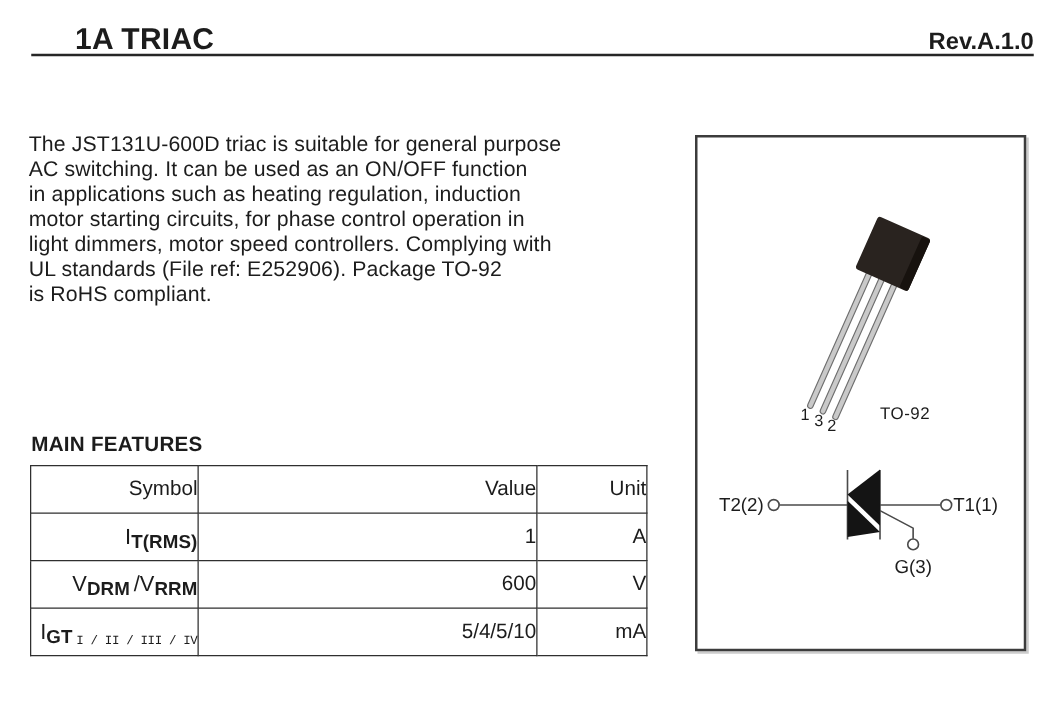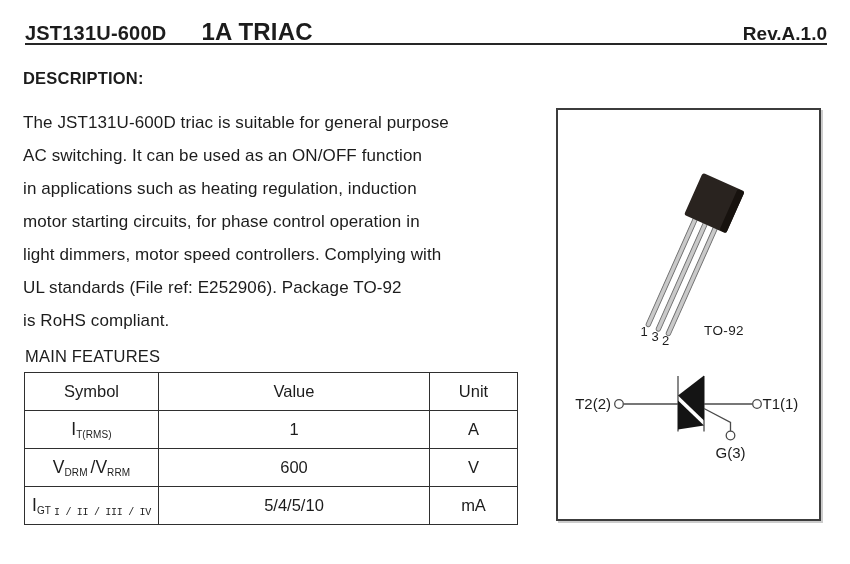--- a/index.html
+++ b/index.html
@@ -11,58 +11,56 @@
   
   .hdr-row { position:absolute; left:25px; top:18px; display:flex; align-items:baseline; }
   .part-no { font-size:20px; font-weight:bold; letter-spacing:0.2px; }
   .prod-title { font-size:24px; font-weight:bold; margin-left:35px; letter-spacing:0.2px; }
   .revision { position:absolute; right:23px; top:23px; font-size:19px; font-weight:bold; }
   .hdr-rule { position:absolute; left:25px; top:43px; width:802px; height:2px; background:#262626; }
   
   .desc-heading { position:absolute; left:23px; top:69px; font-size:16.5px; font-weight:bold; letter-spacing:0.2px; }
   .desc-body {
     position:absolute; left:23px; top:106px; width:512px;
-    font-size:17px; line-height:33px; white-space:pre-line; letter-spacing:0.1px;
+    font-size:17px; line-height:20px; white-space:pre-line; letter-spacing:0.1px;
   }
   
-  .feat-heading { position:absolute; left:25px; top:347px; font-size:16.5px; font-weight:normal; letter-spacing:0.2px; }
+  .feat-heading { position:absolute; left:25px; top:347px; font-size:16.5px; font-weight:bold; letter-spacing:0.2px; }
   table.features {
     position:absolute; left:24px; top:372px; border-collapse:collapse;
     font-size:16.5px; color:#1c1c1c;
   }
   table.features th, table.features td {
-    border:1.6px solid #2f2f2f; text-align:center; vertical-align:middle;
+    border:1.6px solid #2f2f2f; text-align:right; vertical-align:middle;
     height:38px; font-weight:normal; background:#ffffff;
   }
   .col-sym { width:134px; } .col-val { width:271px; } .col-unit { width:88px; }
   .sym-base { font-size:17.5px; }
-  .sym-sub  { font-size:10px; position:relative; top:3px; letter-spacing:0.1px; }
+  .sym-sub  { font-size:15px; position:relative; top:3px; letter-spacing:0.1px;font-weight:bold; }
   .sym-base2 { font-size:17.5px; margin-left:3px; }
   .sym-roman { font-family:Liberation Mono, monospace; font-size:10px; position:relative; top:3.5px; margin-left:3px; letter-spacing:-0.3px; }
   
   .pkg-panel {
     position:absolute; left:556px; top:108px; width:265px; height:413px;
     border:2px solid #3c3c3c; background:#ffffff; box-shadow:2px 2px 0 #cccccc;
   }
   .pkg-panel svg { display:block; }
   .svg-label { font-family:"Liberation Sans", sans-serif; fill:#1c1c1c; }
 </style>
 </head>
 <body>
 
 <div class="page">
 
   <div class="hdr-row">
-    <span class="part-no">JST131U-600D</span>
     <span class="prod-title">1A TRIAC</span>
   </div>
   <div class="revision">Rev.A.1.0</div>
   <div class="hdr-rule"></div>
 
-  <div class="desc-heading">DESCRIPTION:</div>
   <div class="desc-body">The JST131U-600D triac is suitable for general purpose
 AC switching. It can be used as an ON/OFF function
 in applications such as heating regulation, induction
 motor starting circuits, for phase control operation in
 light dimmers, motor speed controllers. Complying with
 UL standards (File ref: E252906). Package TO-92
 is RoHS compliant.</div>
 
   <div class="feat-heading">MAIN FEATURES</div>
   <table class="features">

